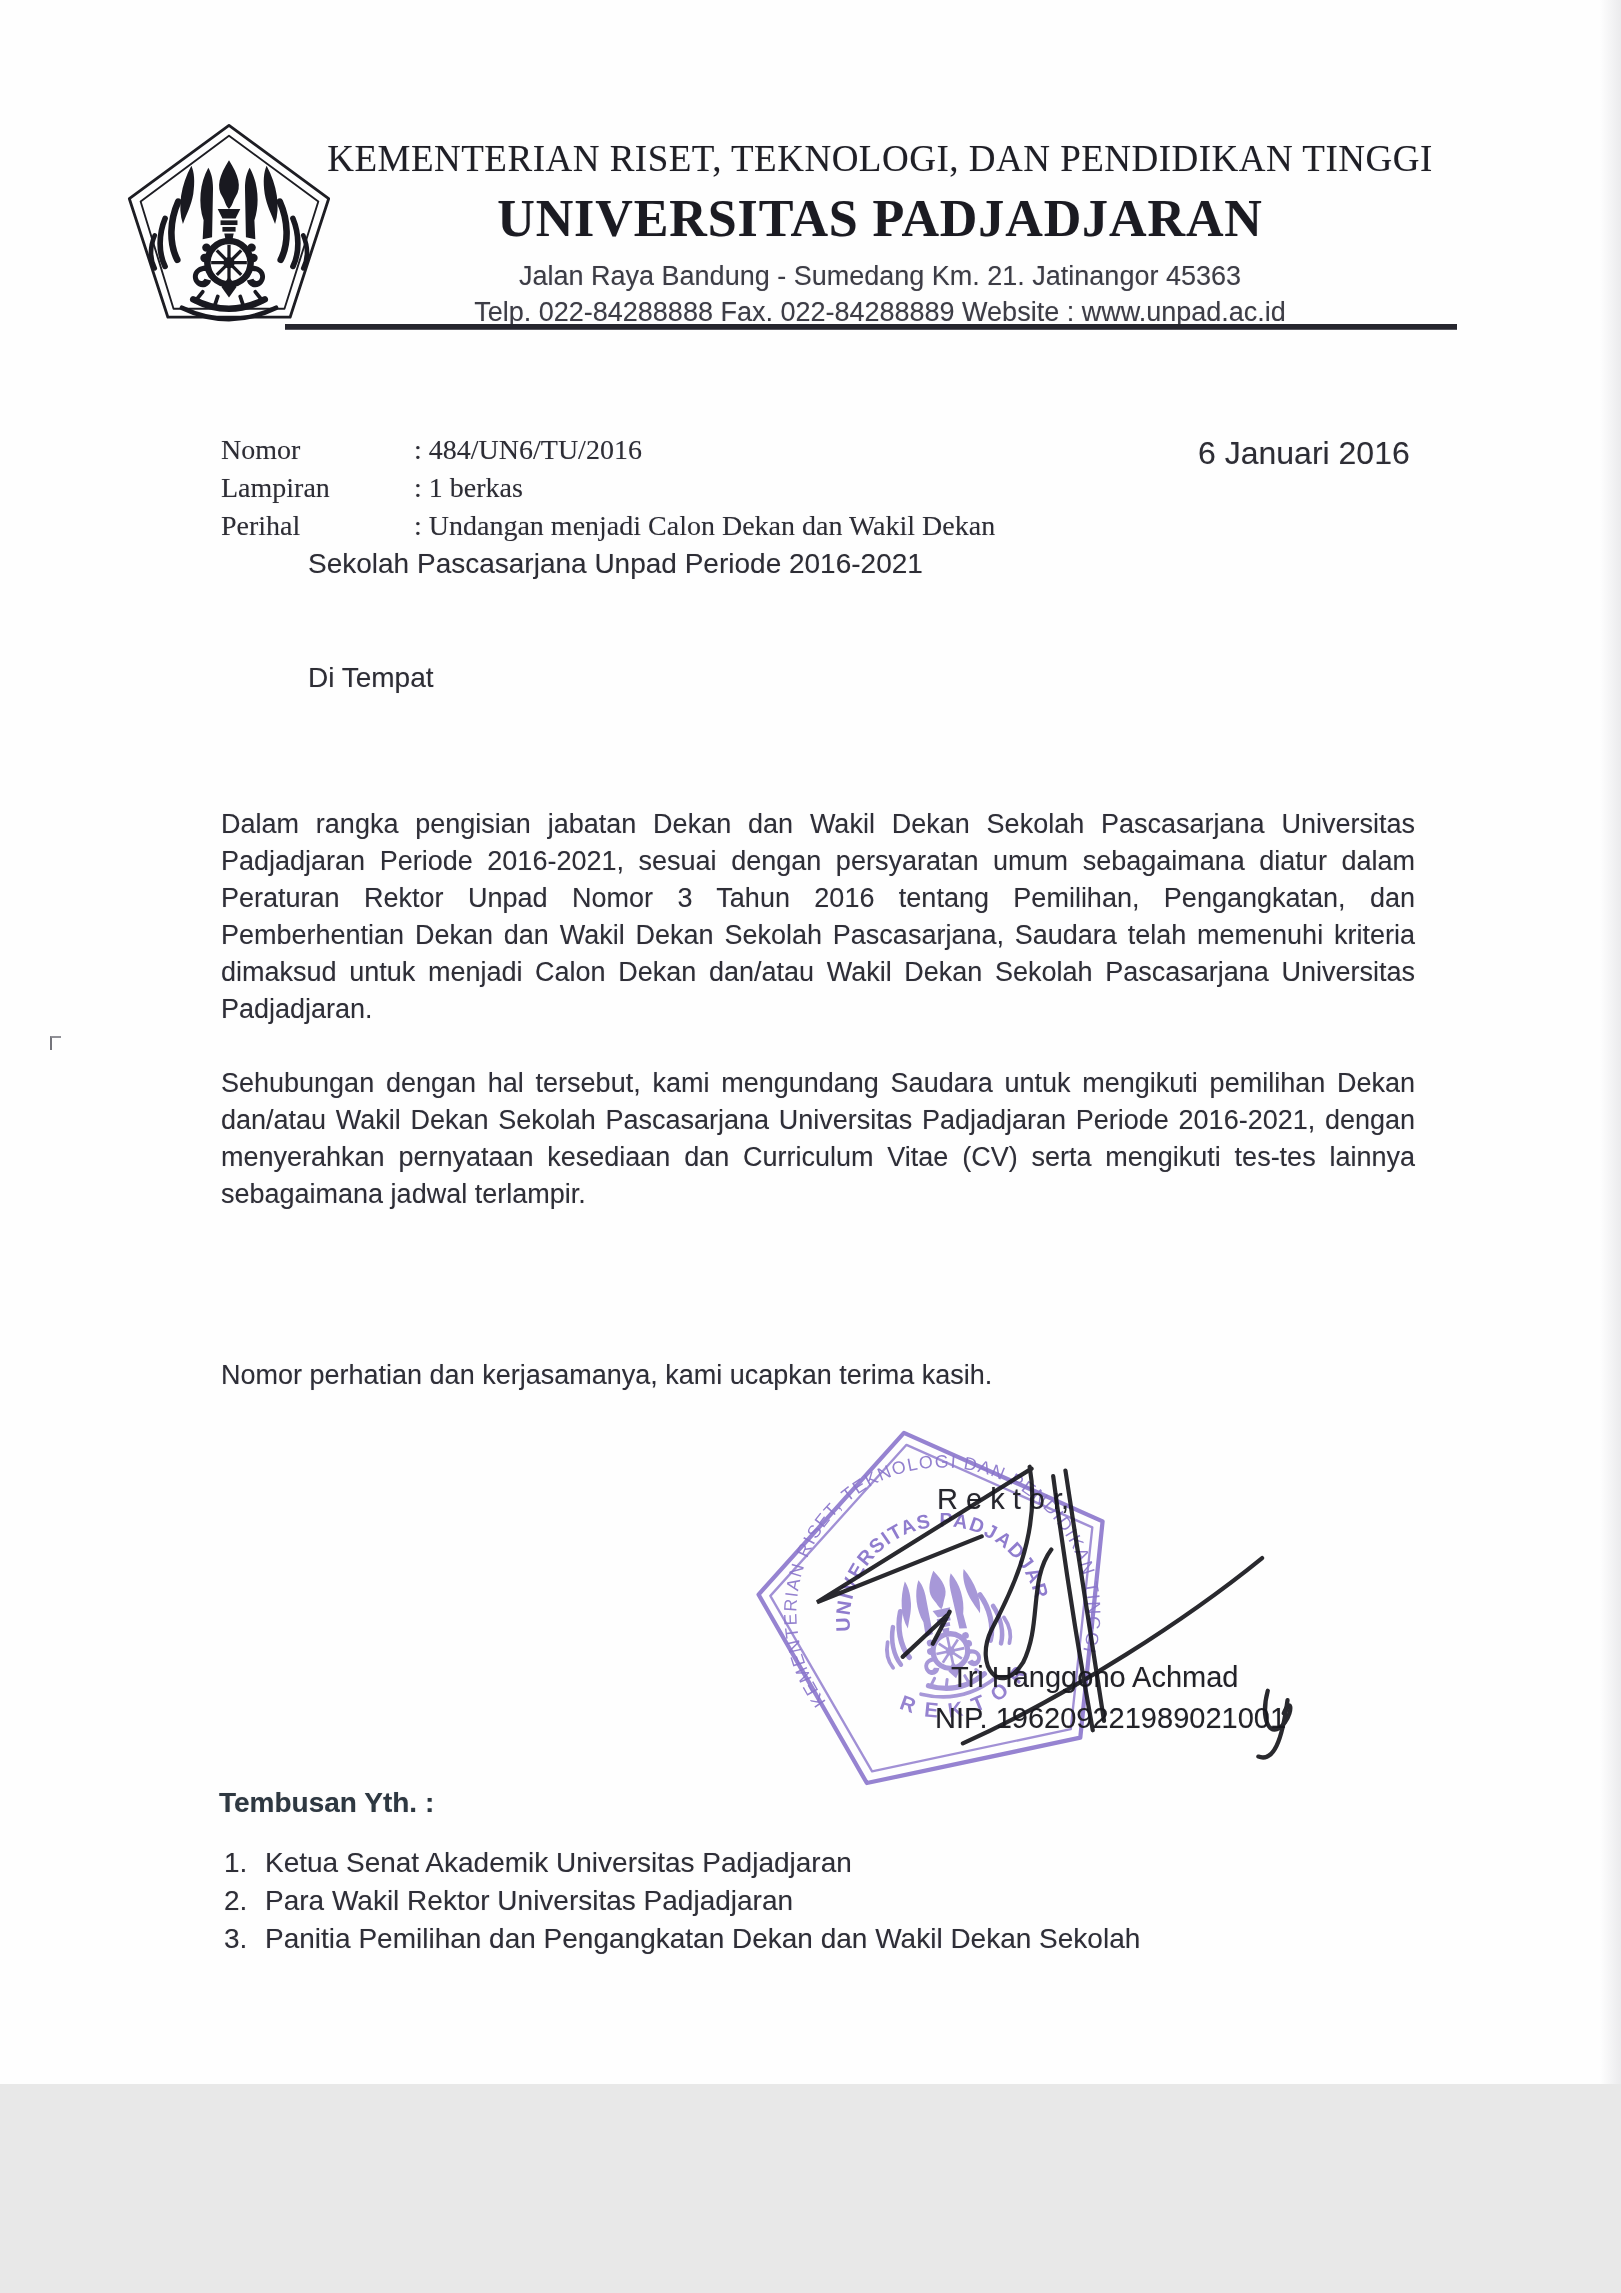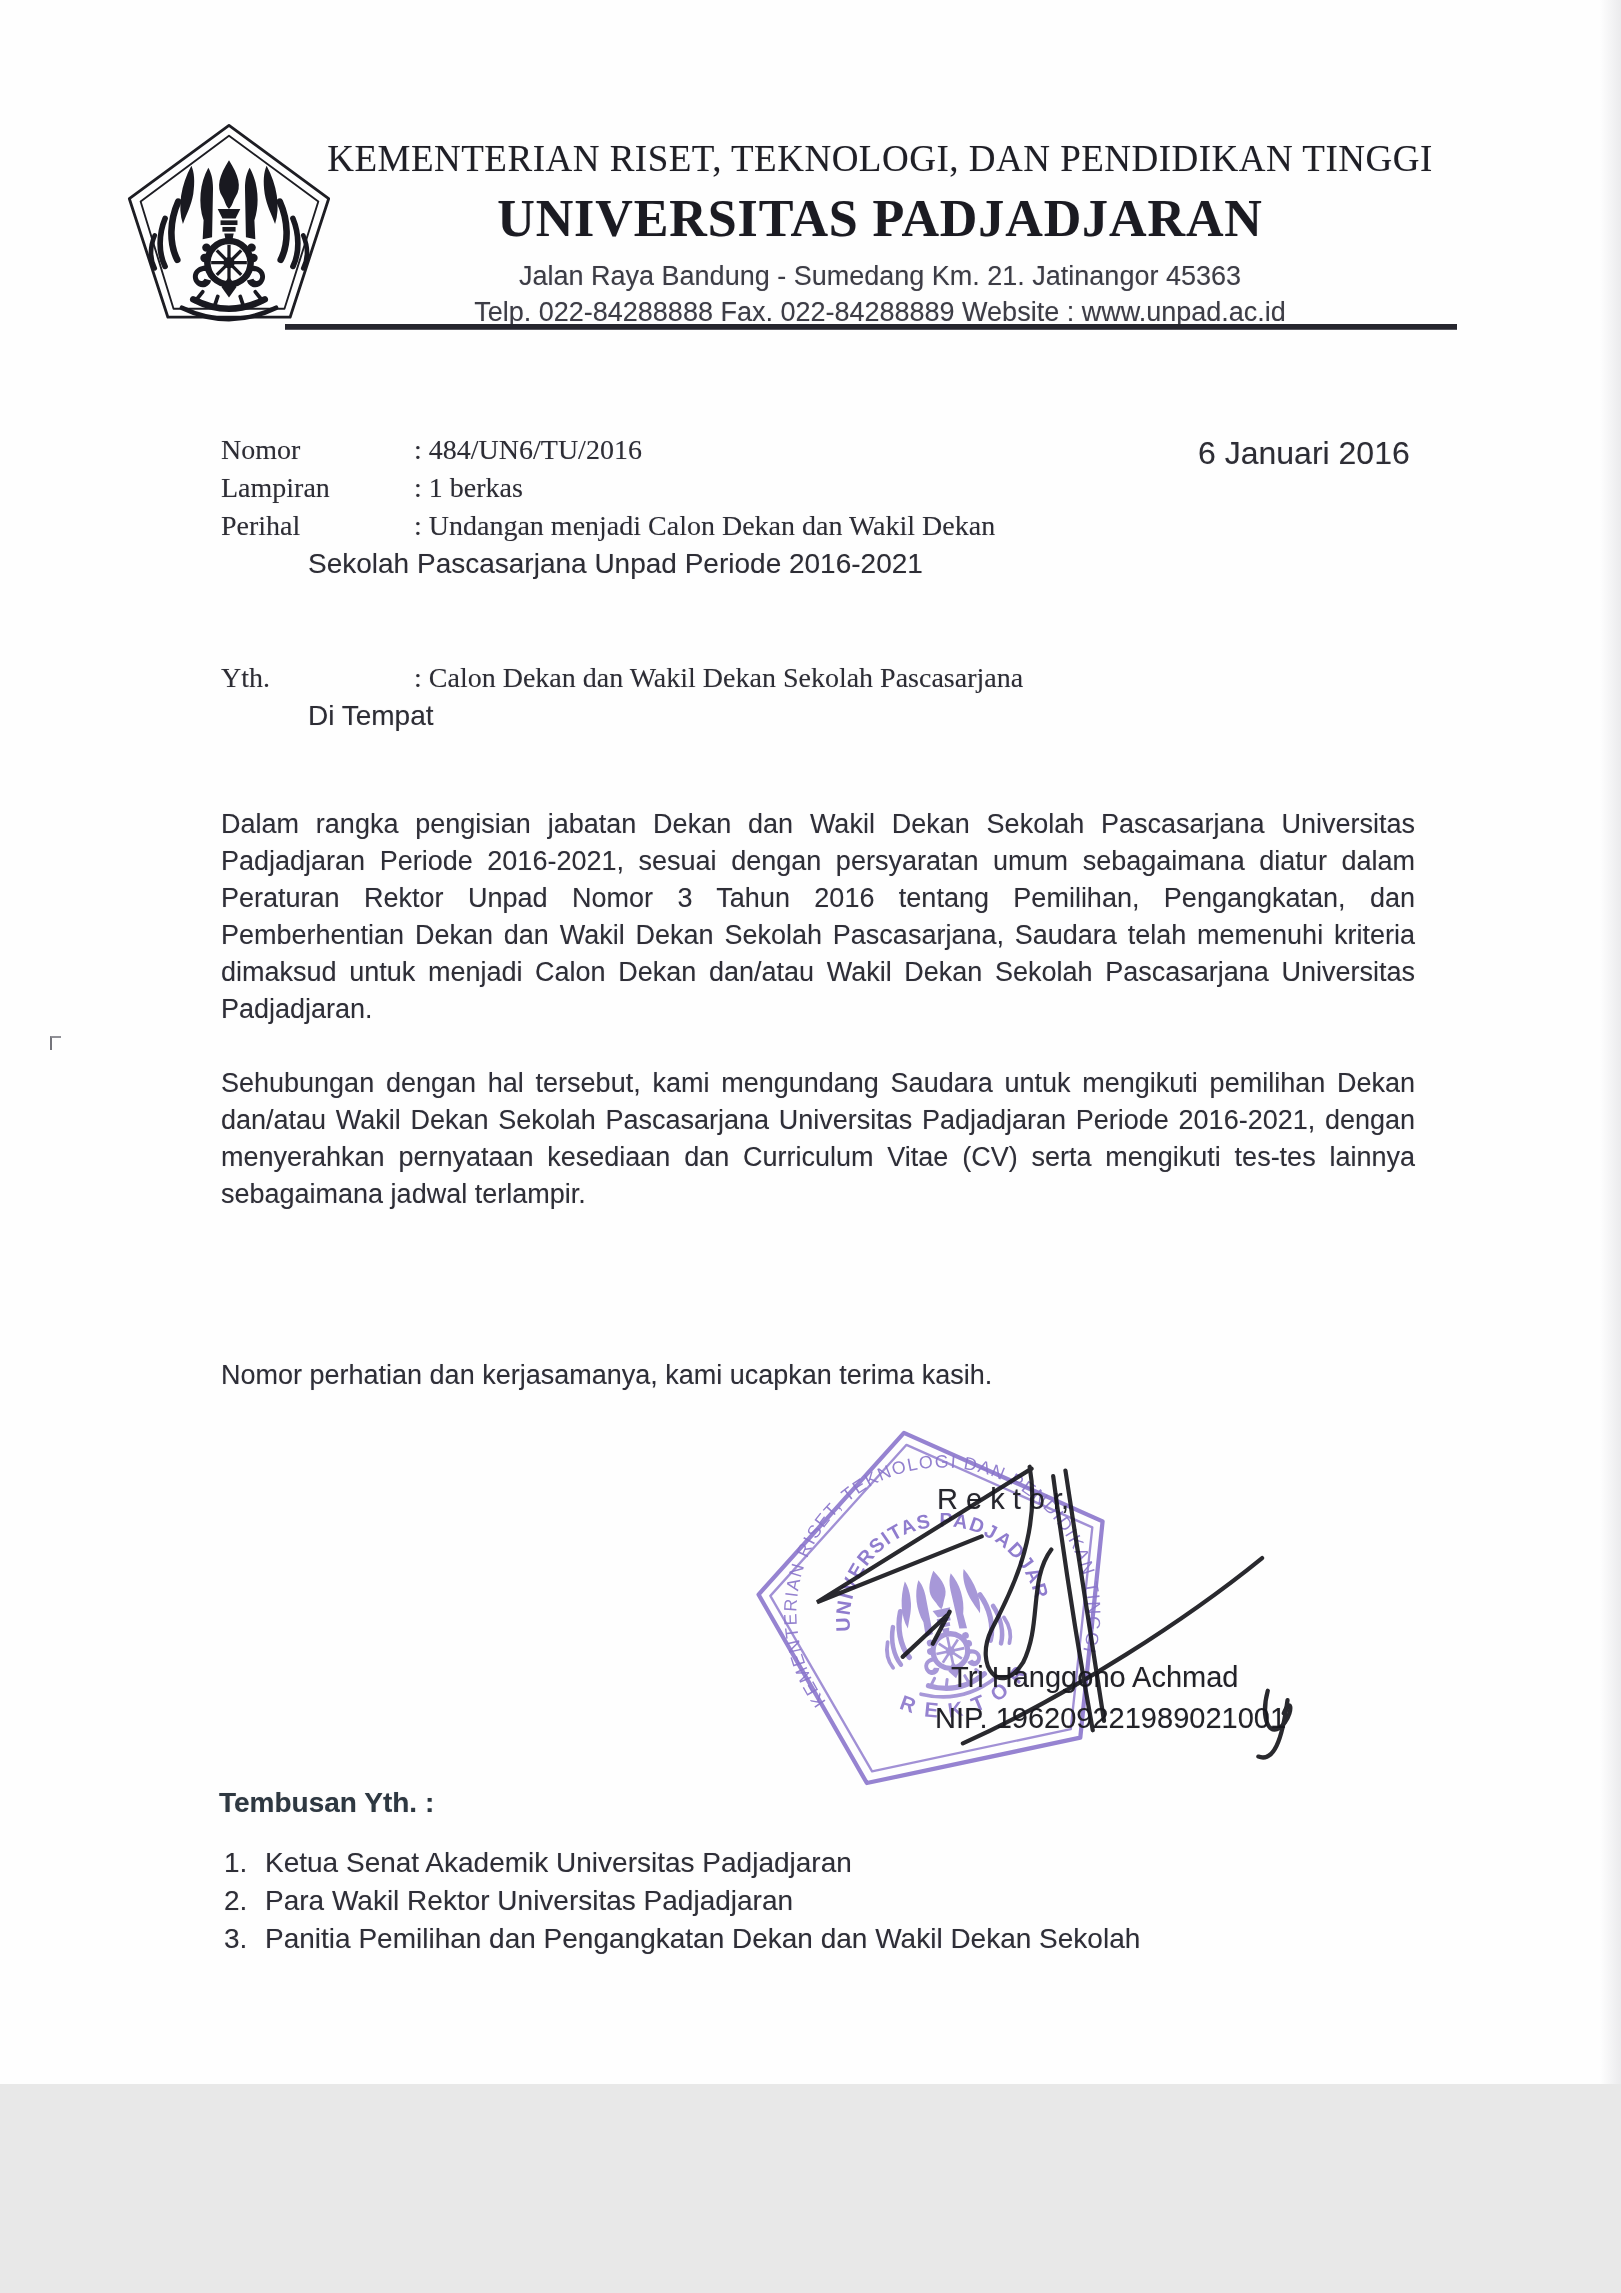--- a/index.html
+++ b/index.html
@@ -140,24 +140,20 @@
       <span>: 1 berkas</span>
     </div>
     <div class="meta-row">
       <span class="meta-label">Perihal</span>
       <span>: Undangan menjadi Calon Dekan dan Wakil Dekan</span>
     </div>
     <div class="meta-wrap2">Sekolah Pascasarjana Unpad Periode 2016-2021</div>
   </div>
 
   <div class="recipient soft">
-    <div class="meta-row">
-      <span class="meta-label">Yth.</span>
-      <span>: Calon Dekan dan Wakil Dekan Sekolah Pascasarjana</span>
-    </div>
     <div class="meta-wrap2">Di Tempat</div>
   </div>
 
   <div class="para p1 soft">Dalam rangka pengisian jabatan Dekan dan Wakil Dekan Sekolah Pascasarjana Universitas Padjadjaran Periode 2016-2021, sesuai dengan persyaratan umum sebagaimana diatur dalam Peraturan Rektor Unpad Nomor 3 Tahun 2016 tentang Pemilihan, Pengangkatan, dan Pemberhentian Dekan dan Wakil Dekan Sekolah Pascasarjana, Saudara telah memenuhi kriteria dimaksud untuk menjadi Calon Dekan dan/atau Wakil Dekan Sekolah Pascasarjana Universitas Padjadjaran.</div>
   <div class="para p2 soft">Sehubungan dengan hal tersebut, kami mengundang Saudara untuk mengikuti pemilihan Dekan dan/atau Wakil Dekan Sekolah Pascasarjana Universitas Padjadjaran Periode 2016-2021, dengan menyerahkan pernyataan kesediaan dan Curriculum Vitae (CV) serta mengikuti tes-tes lainnya sebagaimana jadwal terlampir.</div>
   <div class="para p4 soft">Nomor perhatian dan kerjasamanya, kami ucapkan terima kasih.</div>
 
   <svg class="stamp" viewBox="0 0 430 420">
     <defs>
       <path id="ringTop" d="M81,292 A155,155 0 1 1 349,292"></path>

